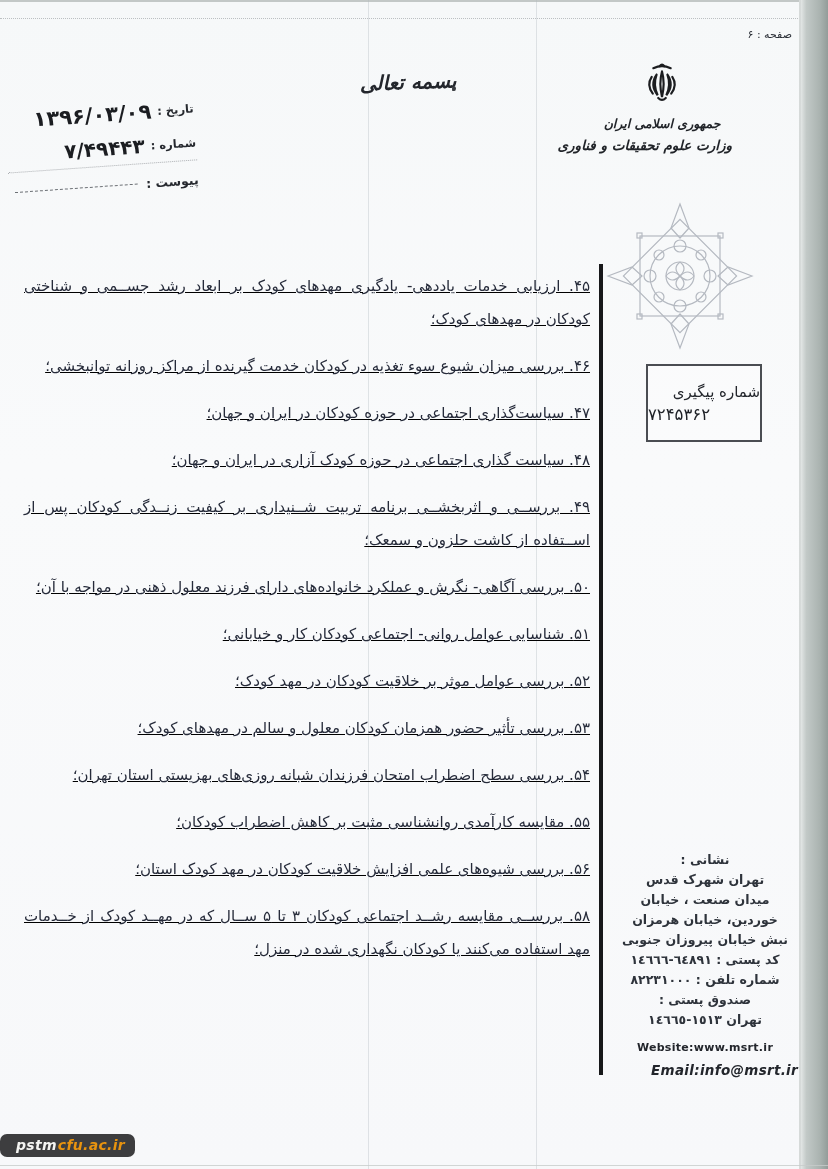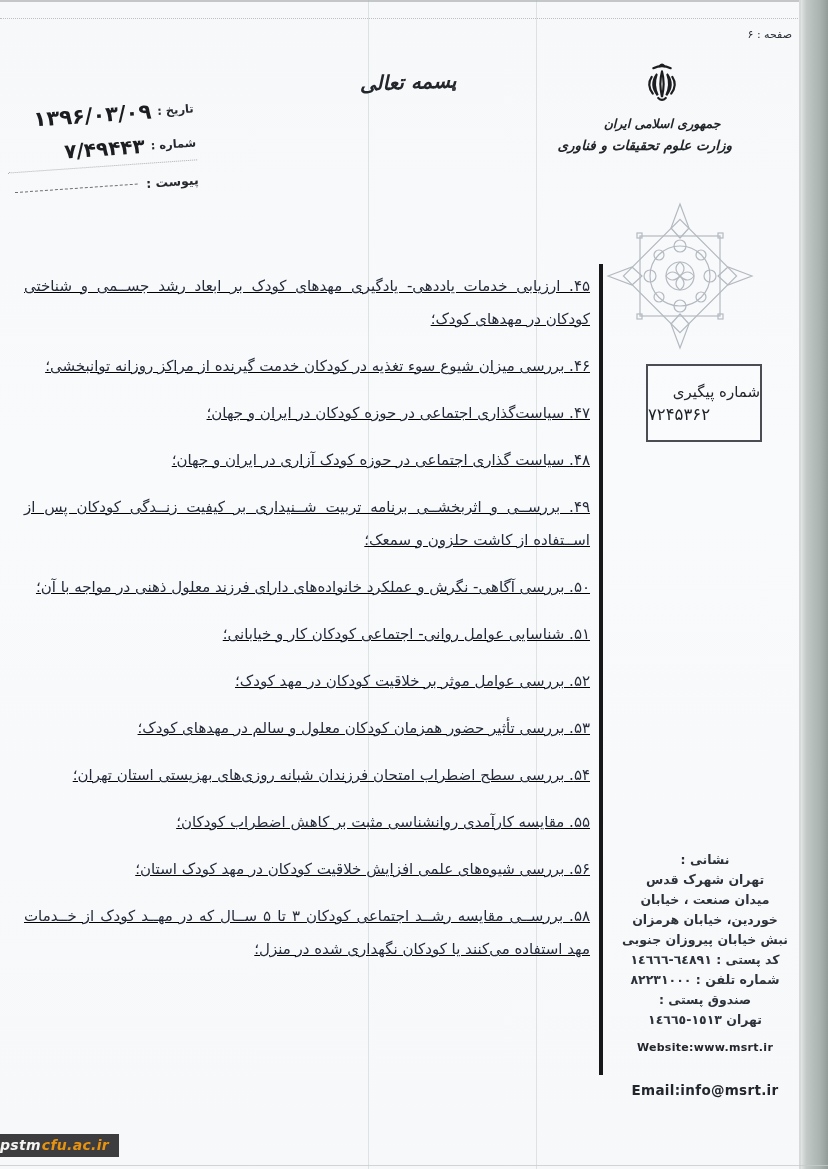--- a/index.html
+++ b/index.html
@@ -64,25 +64,25 @@
   
   .list{position:absolute;left:24px;top:270px;width:566px;direction:rtl;}
   .list-item{font-size:15px;line-height:33px;margin-bottom:14px;color:#262b3a;
     text-align:justify;text-align-last:right;}
 
   
   .footer{position:absolute;left:612px;top:850px;width:186px;text-align:center;direction:rtl;
     font-size:12.5px;font-weight:bold;color:#2e333b;line-height:20px;}
   .footer .line{white-space:nowrap;}
   .footer .web{direction:ltr;font-size:11px;margin-top:8px;color:#23262c;letter-spacing:.3px;}
-  .footer .mail{direction:ltr;font-size:13.5px;margin-top:22px;color:#23262c;letter-spacing:.3px;}
-
-  
-  .watermark{position:absolute;left:0;top:1134px;background:#3d3d3f;padding:3px 10px 4px 0;
-    font-style:italic;font-weight:bold;font-size:14px;letter-spacing:.3px;}
+  .footer .mail{direction:ltr;font-style:italic;font-size:13.5px;margin-top:2px;color:#23262c;letter-spacing:.3px;text-align:right;}
+
+  
+  .watermark{position:absolute;left:0;top:1134px;background:#3d3d3f;padding:3px 10px 4px 16px;
+    font-style:italic;font-weight:bold;font-size:14px;letter-spacing:.3px;border-radius:7px;}
   .wm-prefix{color:#f4f4f2;}
   .wm-suffix{color:#e8930f;margin-left:1px;}
 </style>
 </head>
 <body>
 
 <div class="page">
 
   <div class="edge-top"></div>
   <div class="edge-dotted"></div>

